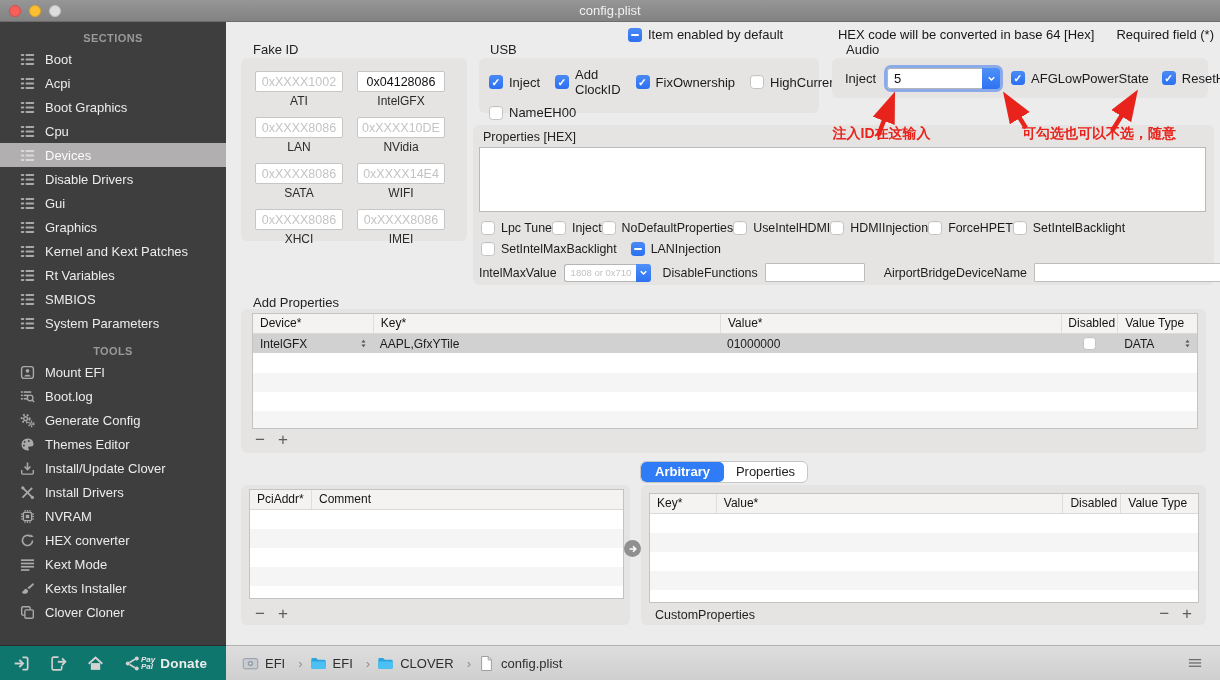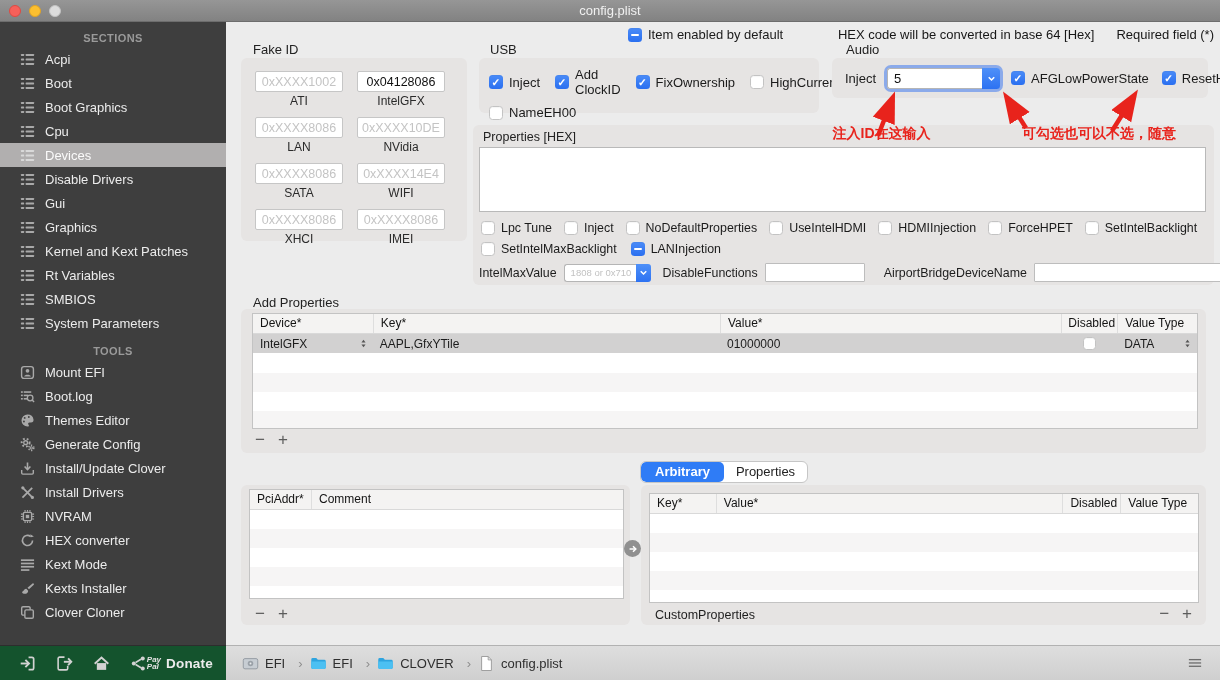--- a/index.html
+++ b/index.html
@@ -21,22 +21,22 @@
   .side-header { margin-top:8px; height:17px; line-height:17px; text-align:center;
     font-size:11px; font-weight:bold; color:#9a9a9a; letter-spacing:.4px; }
   .side-item { height:24px; display:flex; align-items:center; padding-left:20px; gap:10px;
     color:#ececec; font-size:13px; cursor:default; white-space:nowrap; }
   .side-item .icon { color:#a9a9a9; }
   .side-item.selected { background:#b1afaf; color:#fbfbfb; }
   .side-item.selected .icon { color:#d9d9d9; }
   .icon { display:inline-block; width:15px; height:15px; flex:none; }
   .icon svg { width:100%; height:100%; display:block; }
 
-  .side-footer { position:absolute; bottom:0; left:0; width:226px; height:35px; background:#14532d;
-    border-top:1px solid #2d2d2d; display:flex; align-items:center; justify-content:flex-end; padding:0 13px; }
+  .side-footer { position:absolute; bottom:0; left:0; width:226px; height:35px; background:#0f766e;
+    border-top:1px solid #2d2d2d; display:flex; align-items:center; justify-content:flex-start; padding:0 13px; }
   .foot-icons { display:flex; align-items:center; gap:20px; }
   .foot-btn { width:17px; height:17px; color:#d2d2d2; }
   .donate { display:flex; align-items:center; gap:5px; color:#ececec; }
   .paypal { display:flex; flex-direction:column; font-style:italic; font-weight:bold; font-size:8px; line-height:7px; color:#e4e4e4; }
   .donate b { font-size:13.5px; letter-spacing:.2px; }
 
   
   .main { position:absolute; top:22px; left:226px; width:994px; height:658px; background:#ececec; }
   .group-label { position:absolute; font-size:13px; color:#222; }
   .panel { position:absolute; background:#e6e4e3; border-radius:6px; }
@@ -91,21 +91,21 @@
   .red-note { position:absolute; color:#e8231c; font-weight:bold; font-size:14px; text-align:center; z-index:6; white-space:nowrap; }
   .ann-inject { left:578px; top:103px; width:155px; }
   .ann-optional { left:763px; top:103px; width:220px; }
   .arrows { position:absolute; left:0; top:0; width:994px; height:170px; pointer-events:none; z-index:5; }
 
   
   .props-panel { left:247px; top:103px; width:741px; height:160px; }
   .props-title { position:absolute; left:10px; top:5px; font-size:12.5px; color:#222; }
   .props-hex { position:absolute; left:6px; top:22px; width:727px; height:65px; border:1px solid #b9b9b9;
     background:#fff; resize:none; outline:none; font-family:"Liberation Sans",sans-serif; }
-  .props-row1 { position:absolute; left:8px; top:96px; gap:12px; font-size:12.4px; }
+  .props-row1 { position:absolute; left:8px; top:96px; gap:0; font-size:12.4px; }
   .props-row2 { position:absolute; left:8px; top:117px; gap:14px; font-size:12.4px; }
   .props-fields { position:absolute; left:6px; top:138px; display:flex; align-items:center; gap:7px; font-size:12.4px; }
   .f-lab { color:#1d1d1d; }
   .field.plain { height:19px; border:1px solid #bdbdbd; background:#fff; border-radius:1px; outline:none;
     font-family:"Liberation Sans",sans-serif; font-size:12px; padding:0 4px; }
   .w100 { width:100px; margin-right:12px; }
   .w196 { width:196px; }
 
   
   .tbl { position:absolute; background:#fff; border:1px solid #c3c3c3; overflow:hidden; }
@@ -194,37 +194,37 @@
             <g fill="currentColor">
               <rect x="1" y="2.2" width="3.4" height="2.1" rx="0.5"></rect>
               <rect x="6" y="2.2" width="9" height="2.1" rx="0.5"></rect>
               <rect x="1" y="7" width="3.4" height="2.1" rx="0.5"></rect>
               <rect x="6" y="7" width="9" height="2.1" rx="0.5"></rect>
               <rect x="1" y="11.8" width="3.4" height="2.1" rx="0.5"></rect>
               <rect x="6" y="11.8" width="9" height="2.1" rx="0.5"></rect>
             </g>
           </svg>
         </span>
+        <span>Boot</span>
+      </div>
+
+      <div class="side-item">
+        <span class="icon">
+          <svg viewBox="0 0 16 16">
+            <g fill="currentColor">
+              <rect x="1" y="2.2" width="3.4" height="2.1" rx="0.5"></rect>
+              <rect x="6" y="2.2" width="9" height="2.1" rx="0.5"></rect>
+              <rect x="1" y="7" width="3.4" height="2.1" rx="0.5"></rect>
+              <rect x="6" y="7" width="9" height="2.1" rx="0.5"></rect>
+              <rect x="1" y="11.8" width="3.4" height="2.1" rx="0.5"></rect>
+              <rect x="6" y="11.8" width="9" height="2.1" rx="0.5"></rect>
+            </g>
+          </svg>
+        </span>
         <span>Acpi</span>
-      </div>
-
-      <div class="side-item">
-        <span class="icon">
-          <svg viewBox="0 0 16 16">
-            <g fill="currentColor">
-              <rect x="1" y="2.2" width="3.4" height="2.1" rx="0.5"></rect>
-              <rect x="6" y="2.2" width="9" height="2.1" rx="0.5"></rect>
-              <rect x="1" y="7" width="3.4" height="2.1" rx="0.5"></rect>
-              <rect x="6" y="7" width="9" height="2.1" rx="0.5"></rect>
-              <rect x="1" y="11.8" width="3.4" height="2.1" rx="0.5"></rect>
-              <rect x="6" y="11.8" width="9" height="2.1" rx="0.5"></rect>
-            </g>
-          </svg>
-        </span>
-        <span>Boot</span>
       </div>
 
       <div class="side-item">
         <span class="icon">
           <svg viewBox="0 0 16 16">
             <g fill="currentColor">
               <rect x="1" y="2.2" width="3.4" height="2.1" rx="0.5"></rect>
               <rect x="6" y="2.2" width="9" height="2.1" rx="0.5"></rect>
               <rect x="1" y="7" width="3.4" height="2.1" rx="0.5"></rect>
               <rect x="6" y="7" width="9" height="2.1" rx="0.5"></rect>
@@ -408,39 +408,39 @@
             <circle cx="10.8" cy="9.6" r="3" fill="none" stroke="currentColor" stroke-width="1.4"></circle>
             <path d="M13 11.8l2 2" stroke="currentColor" stroke-width="1.6"></path>
           </svg>
         </span>
         <span>Boot.log</span>
       </div>
 
       <div class="side-item">
         <span class="icon">
           <svg viewBox="0 0 16 16">
+            <circle cx="6" cy="6" r="2" fill="none" stroke="currentColor" stroke-width="1.4"></circle>
+            <circle cx="6" cy="6" r="4.2" fill="none" stroke="currentColor" stroke-width="2.1" stroke-dasharray="1.9 2.2"></circle>
+            <circle cx="12" cy="11.6" r="1.2" fill="none" stroke="currentColor" stroke-width="1.1"></circle>
+            <circle cx="12" cy="11.6" r="2.7" fill="none" stroke="currentColor" stroke-width="1.7" stroke-dasharray="1.4 1.6"></circle>
+          </svg>
+        </span>
+        <span>Generate Config</span>
+      </div>
+
+      <div class="side-item">
+        <span class="icon">
+          <svg viewBox="0 0 16 16">
             <path d="M8 1.6a6.4 6.4 0 1 0 0 12.8c1.6 0 2-1.1 1.1-2-.9-.9-.4-2.3 1.1-2.3h1.4A2.8 2.8 0 0 0 14.4 7 6.4 6.4 0 0 0 8 1.6z" fill="currentColor"></path>
             <circle cx="5" cy="5.2" r="1" fill="#3e3e3e"></circle>
             <circle cx="9.4" cy="4.2" r="1" fill="#3e3e3e"></circle>
             <circle cx="4.2" cy="9" r="1" fill="#3e3e3e"></circle>
           </svg>
         </span>
         <span>Themes Editor</span>
-      </div>
-
-      <div class="side-item">
-        <span class="icon">
-          <svg viewBox="0 0 16 16">
-            <circle cx="6" cy="6" r="2" fill="none" stroke="currentColor" stroke-width="1.4"></circle>
-            <circle cx="6" cy="6" r="4.2" fill="none" stroke="currentColor" stroke-width="2.1" stroke-dasharray="1.9 2.2"></circle>
-            <circle cx="12" cy="11.6" r="1.2" fill="none" stroke="currentColor" stroke-width="1.1"></circle>
-            <circle cx="12" cy="11.6" r="2.7" fill="none" stroke="currentColor" stroke-width="1.7" stroke-dasharray="1.4 1.6"></circle>
-          </svg>
-        </span>
-        <span>Generate Config</span>
       </div>
 
       <div class="side-item">
         <span class="icon">
           <svg viewBox="0 0 16 16">
             <path d="M8 1.6v7.2" stroke="currentColor" stroke-width="1.7" fill="none"></path>
             <path d="M4.9 5.9L8 9.2l3.1-3.3" stroke="currentColor" stroke-width="1.7" fill="none"></path>
             <path d="M1.8 9.6v3.2a1.2 1.2 0 0 0 1.2 1.2h10a1.2 1.2 0 0 0 1.2-1.2V9.6" stroke="currentColor" stroke-width="1.5" fill="none"></path>
           </svg>
         </span>

